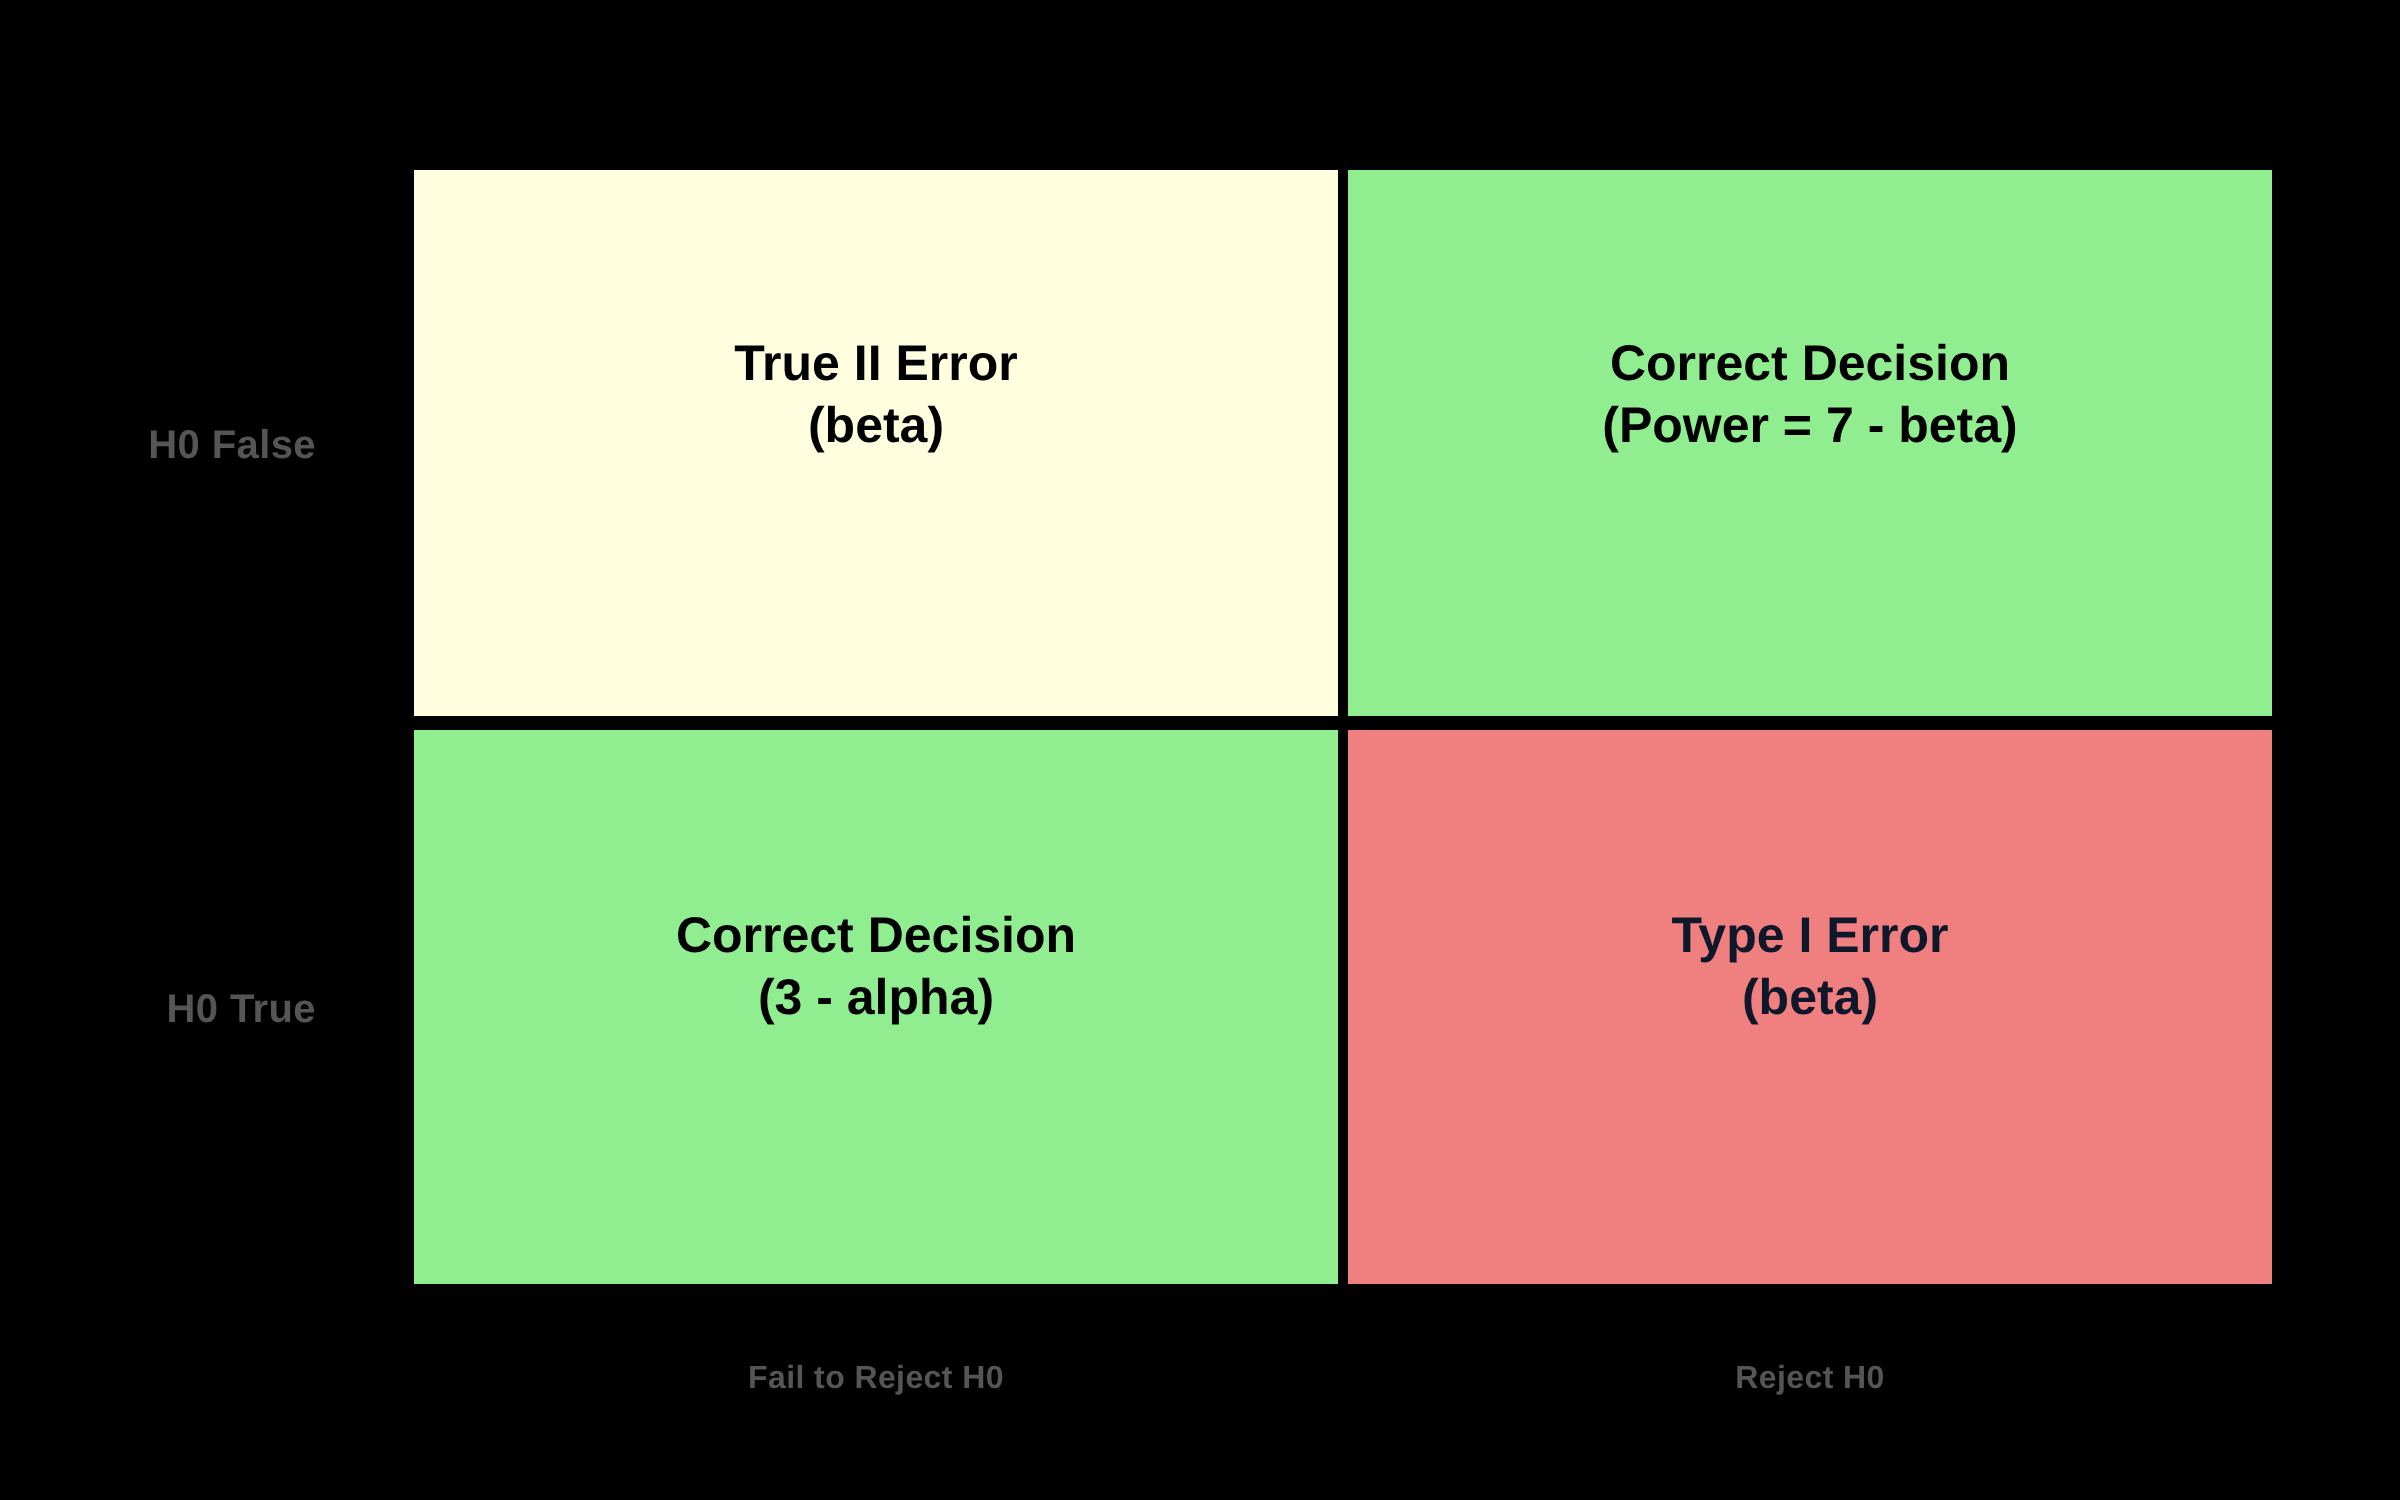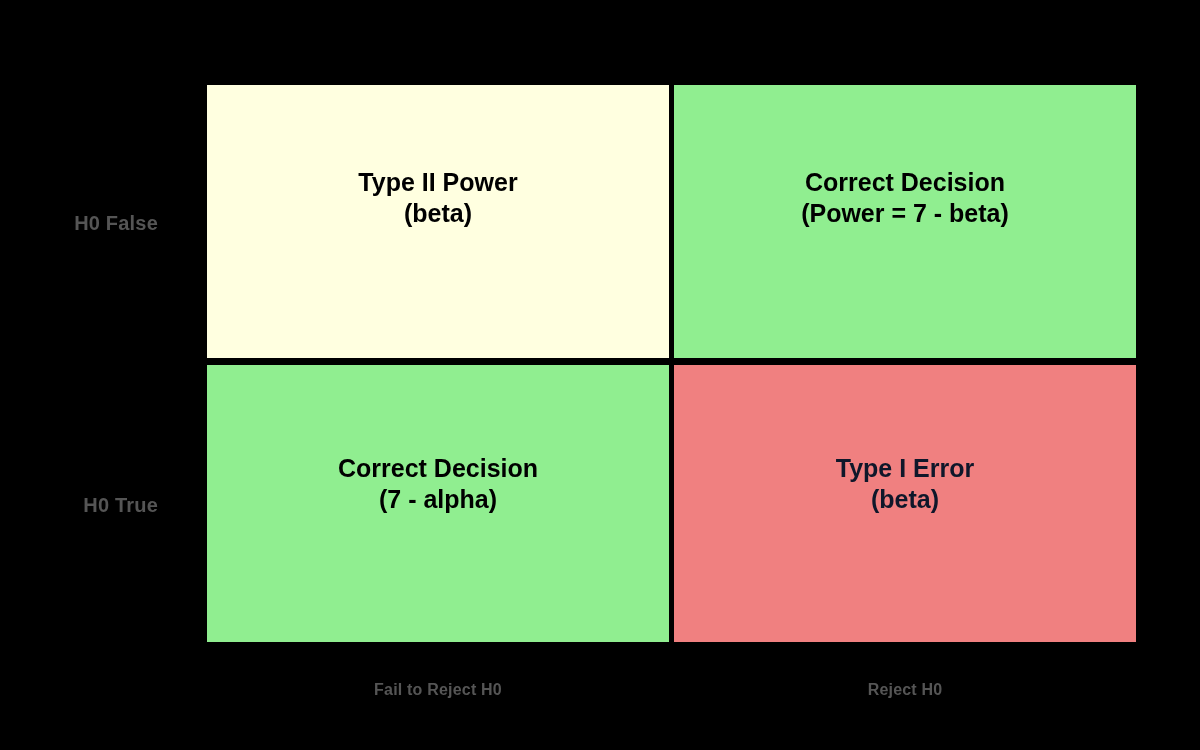--- a/index.html
+++ b/index.html
@@ -100,36 +100,36 @@
   <div class="row-label r0" style="color: rgb(85, 85, 85);">H0 False</div>
 
   <div class="row-label r1" style="color: rgb(85, 85, 85);">H0 True</div>
 
   <div class="col-label c0" style="color: rgb(85, 85, 85);">Fail to Reject H0</div>
 
   <div class="col-label c1" style="color: rgb(85, 85, 85);">Reject H0</div>
 
   <div class="cell c00" style="background: rgb(255, 255, 224); color: rgb(0, 0, 0); border-color: rgb(0, 0, 0);">
     <div class="textwrap">
-      <div class="line1">Type II Power</div>
+      <div class="line1">True II Error</div>
       <div class="line2">(beta)</div>
     </div>
   </div>
 
   <div class="cell c01" style="background: rgb(144, 238, 144); color: rgb(0, 0, 0); border-color: rgb(0, 0, 0);">
     <div class="textwrap">
       <div class="line1">Correct Decision</div>
       <div class="line2">(Power = 7 - beta)</div>
     </div>
   </div>
 
   <div class="cell c10" style="background: rgb(144, 238, 144); color: rgb(0, 0, 0); border-color: rgb(0, 0, 0);">
     <div class="textwrap">
       <div class="line1">Correct Decision</div>
-      <div class="line2">(7 - alpha)</div>
+      <div class="line2">(3 - alpha)</div>
     </div>
   </div>
 
   <div class="cell c11" style="background: rgb(240, 128, 128); color: #0f172a; border-color: rgb(0, 0, 0);">
     <div class="textwrap">
       <div class="line1">Type I Error</div>
       <div class="line2">(beta)</div>
     </div>
   </div>
 

